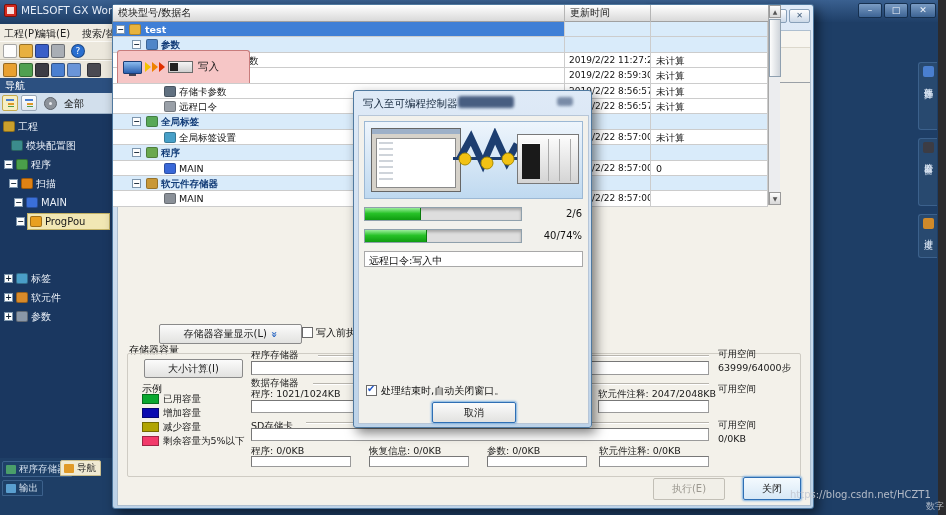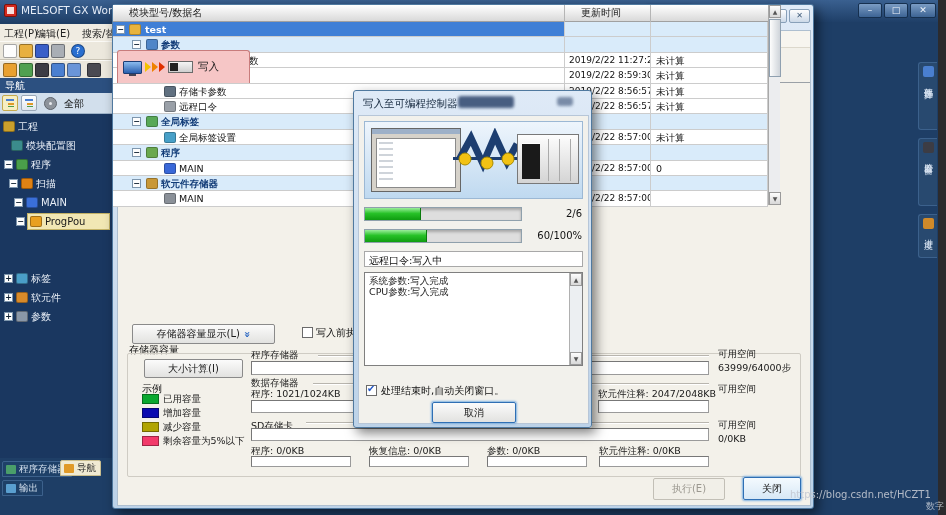--- a/index.html
+++ b/index.html
@@ -70,21 +70,21 @@
 .arr i{display:block;width:0;height:0;border-top:5px solid transparent;border-bottom:5px solid transparent}
 .arr.r i{border-left:6px solid}
 .arr.l i{border-right:6px solid}
 .mag{width:10px;height:10px;border:2px solid #2f8f3f;border-radius:50%;position:relative}
 .mag::after{content:"";position:absolute;left:7px;top:8px;width:5px;height:2px;background:#2f8f3f;transform:rotate(40deg)}
 .era{width:10px;height:7px;background:#e87ba8;border:1px solid #a04a70;transform:skewX(-20deg)}
 .tline{left:5px;top:77px;width:692px;height:1px;background:#9aa0a6}
 
 .dtable{left:18px;top:114px;width:667px;height:202px;background:#fff;border:1px solid #7a7a7a}
 .thead{position:absolute;left:0;top:0;width:655px;height:17px;background:linear-gradient(#fff,#d9d9d9);border-bottom:1px solid #a0a0a0}
-.th{position:absolute;top:0;height:17px;line-height:16px;padding-left:16px;border-right:1px solid #b5b5b5;font-size:10px;color:#222;overflow:hidden}
+.th{position:absolute;top:0;height:17px;line-height:16px;padding-left:5px;border-right:1px solid #b5b5b5;font-size:10px;color:#222;overflow:hidden}
 .trow{position:absolute;left:0;width:655px;height:15.4px}
 .tc{position:absolute;top:0;height:100%;border-right:1px solid #ccc;border-bottom:1px solid #ccc;overflow:hidden;
   font-size:9.5px;line-height:15px;background:#fff}
 .c1{left:0;width:452px}.c2{left:452px;width:86px;font-size:9px;padding-left:4px}.c3{left:538px;width:117px;padding-left:5px}
 .r-proj .c1{background:#3f7fd6}
 .r-proj .c1 .rlb{color:#fff;font-weight:bold}
 .r-proj .c2,.r-proj .c3,.r-grp .tc{background:#d9ebfa}
 .r-grp .c1 .rlb{color:#123c78;font-weight:bold}
 .ric{position:absolute;top:2px;width:12px;height:11px;border-radius:2px;border:1px solid rgba(0,0,0,.25)}
 .rlb{position:absolute;top:0;line-height:15px}
@@ -391,21 +391,21 @@
         <div class="tc c2">2019/2/22 8:57:00</div>
           <div class="tc c3"></div>
         </div>
       <div class="vsb">
         <span class="sbtn" style="top:0">▲</span>
         <span class="sthumb"></span>
         <span class="sbtn" style="bottom:0">▼</span>
       </div>
     </div>
 
-    <div class="btn" style="left:19px;top:319px;width:143px;height:20px">
+    <div class="btn" style="left:46px;top:319px;width:143px;height:20px">
       <span>存储器容量显示(L)</span>
       <span style="display:inline-block;transform:rotate(90deg);color:#2060c0;font-weight:bold;margin-left:4px">»</span>
     </div>
     <span class="cb" style="left:189px;top:322px"></span>
     <div class="s" style="left:203px;top:321px">写入前执行存</div>
     <div class="s" style="left:16px;top:338px">存储器容量</div>
     <div class="gbox" style="left:14px;top:348px;width:674px;height:124px"></div>
     <div class="btn" style="left:31px;top:354px;width:99px;height:19px">大小计算(I)</div>
     <div class="s" style="left:29px;top:377px">示例</div>
     <span class="sw" style="left: 29px; top: 389px; background: rgb(10, 168, 48);"></span>
@@ -475,32 +475,24 @@
         <div style="position:absolute;left:52px;top:4px;width:1px;height:42px;background:#aaa"></div>
       </div>
     </div>
     <div class="track" style="left:10px;top:116px">
       <div class="fill" style="width: 36%;"></div>
       </div>
     <div class="plab" style="left:168px;top:117px;width:60px">2/6</div>
     <div class="track" style="left:10px;top:138px">
       <div class="fill" style="width: 40%;"></div>
       </div>
-    <div class="plab" style="left:158px;top:139px;width:70px">60/100%</div>
+    <div class="plab" style="left:158px;top:139px;width:70px">40/74%</div>
     <div class="s statusbox">
       <span style="position:absolute;left:4px;top:2px">远程口令:写入中</span>
       </div>
-    <div class="s logbox">
-      <div class="loglines">系统参数:写入完成
-CPU参数:写入完成</div>
-      <div class="lsb">
-        <span class="sbtn" style="top:0;width:12px">▲</span>
-        <span class="sbtn" style="bottom:0;width:12px">▼</span>
-      </div>
-    </div>
     <span class="cb" style="left:12px;top:294px">
       <span class="ck">✔</span>
       </span>
     <div class="s" style="left:27px;top:293px">处理结束时,自动关闭窗口。</div>
     <div class="btn" style="left:78px;top:311px;width:84px;height:21px;box-shadow:0 0 2px 1px #7fb2e2;border-color:#2f6fb4">取消</div>
   </div>
 
   <div class="s wm" style="left:790px;top:489px">https://blog.csdn.net/HCZT1</div>
   <div class="s wm2" style="left:926px;top:500px">数字</div>
 </div>

